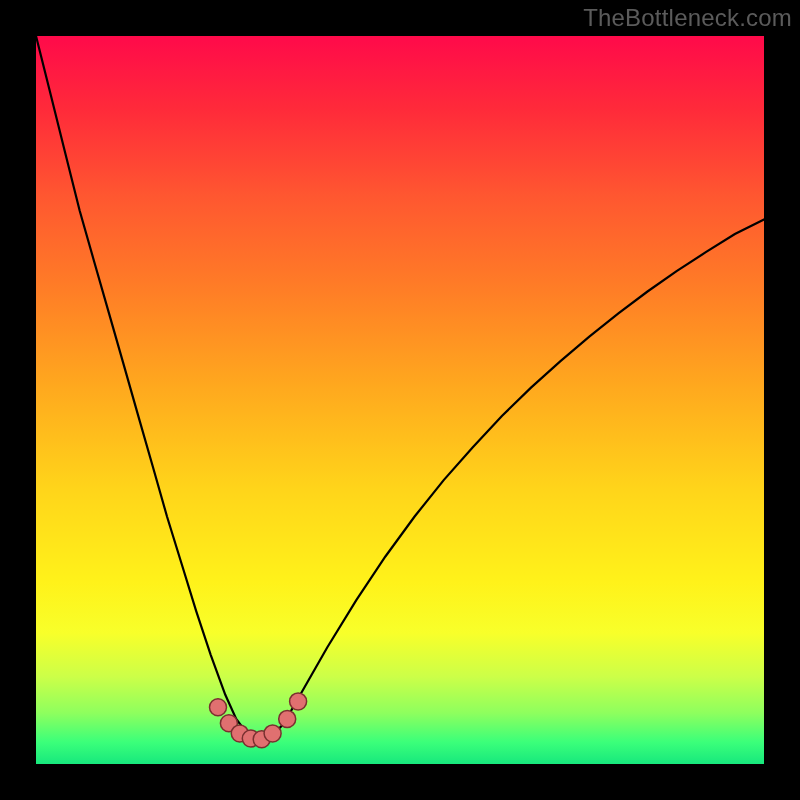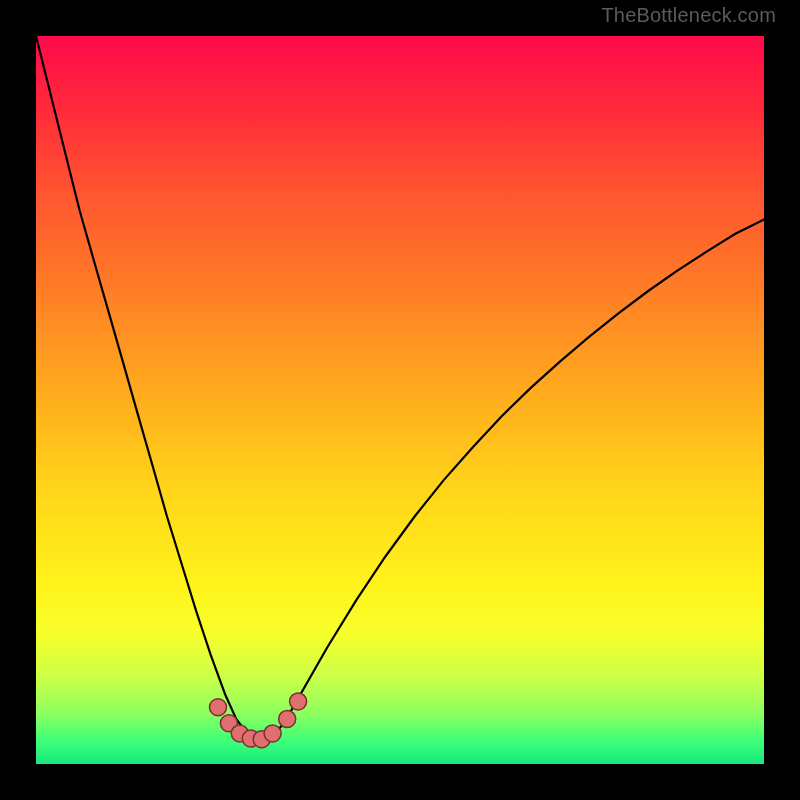--- a/index.html
+++ b/index.html
@@ -35,23 +35,23 @@
       #f8ff2a 82%,
       #ccff48 88%,
       #8eff5e 93%,
       #3bff7a 97%,
       #17e87d 100%
     );
   }
   .watermark {
     position: absolute;
     top: 4px;
-    right: 24px;
+    right: 8px;
     color: #5b5b5b;
-    font-size: 20px;
+    font-size: 24px;
     font-weight: 500;
     letter-spacing: 0.2px;
     user-select: none;
   }
   svg.overlay {
     position: absolute;
     left: 0;
     top: 0;
     width: 728px;
     height: 728px;

